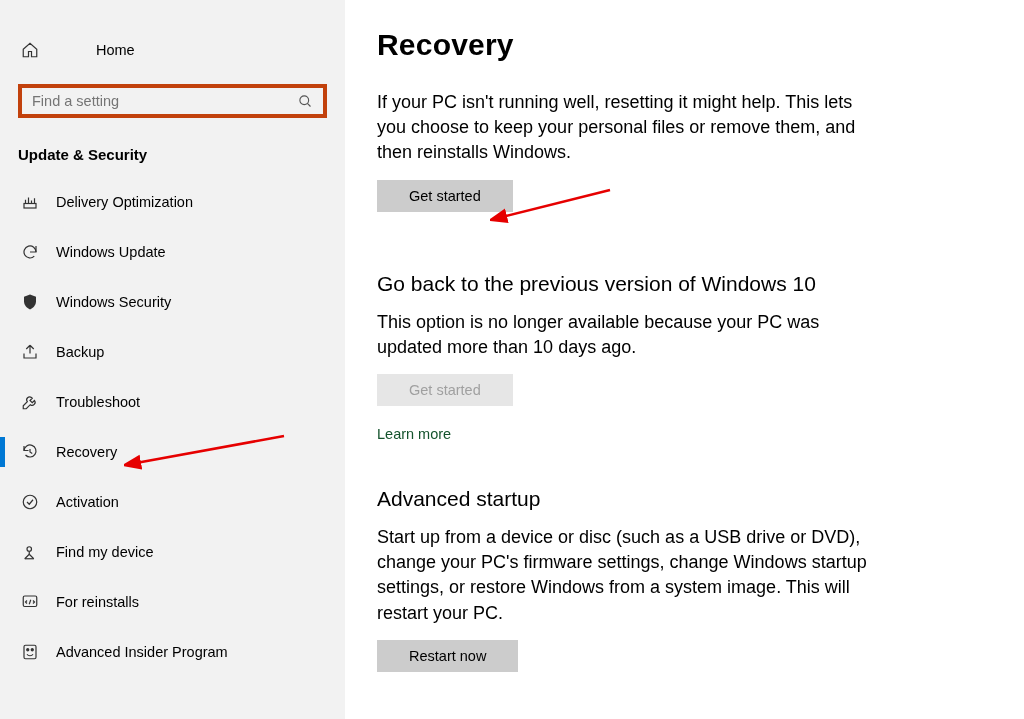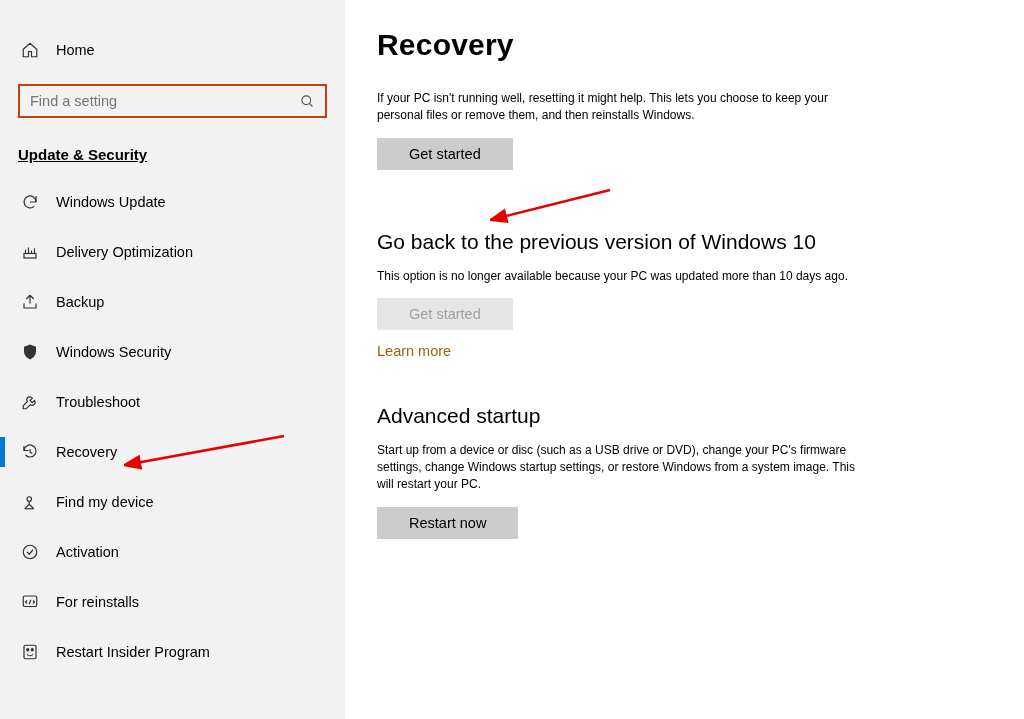--- a/index.html
+++ b/index.html
@@ -18,47 +18,47 @@
       background: #f2f2f2;
       padding-top: 30px;
       height: 100%;
     }
     .home-row {
       display: flex;
       align-items: center;
       padding: 10px 20px;
       cursor: pointer;
       height: 40px;
+      gap: 40px;
     }
     .home-row .icon-slot { width: 20px; display: flex; justify-content: center; }
     .home-row .label { margin-left: 16px; font-size: 14.5px; }
     .search-box {
       margin: 14px 18px 18px 18px;
-      border: 2px solid #c2410c;
+      border: 4px solid #c2410c;
       background: #ffffff00;
       height: 34px;
       display: flex;
       align-items: center;
       padding: 0 10px;
       background: #f2f2f2;
     }
     .search-box input {
       border: none;
       background: transparent;
       flex: 1;
       font-size: 14.5px;
       color: #666;
       outline: none;
     }
     .search-box .search-icon { color: #444; font-size: 14px; }
     .section-title {
       font-weight: 600;
       font-size: 15px;
       padding: 10px 20px 14px 18px;
-      text-decoration: underline;
     }
     .nav-item {
       display: flex;
       align-items: center;
       height: 50px;
       padding: 0 20px;
       cursor: pointer;
       position: relative;
     }
     .nav-item .icon-slot { width: 20px; display: flex; justify-content: center; }
@@ -80,46 +80,46 @@
       font-weight: 600;
       margin-bottom: 28px;
       letter-spacing: 0.2px;
     }
     .section h2 {
       font-size: 21px;
       font-weight: 400;
       margin-bottom: 14px;
     }
     .section p {
-      font-size: 12px;
+      font-size: 18px;
       line-height: 1.4;
       max-width: 490px;
       margin-bottom: 14px;
     }
     .btn {
       background: #cccccc;
       border: none;
       padding: 8px 32px;
       font-size: 14.5px;
       cursor: pointer;
       font-family: inherit;
     }
     .btn.disabled {
       background: #e6e6e6;
       color: #a0a0a0;
       cursor: default;
     }
     .section { margin-bottom: 60px; }
     .section:nth-of-type(2) { margin-bottom: 44px; }
     .link {
-      color: #a16207;
+      color: #14532d;
       font-size: 14.5px;
       cursor: pointer;
       display: inline-block;
-      margin-top: 13px;
+      margin-top: 20px;
     }
     svg { display: block; }
     .arrow {
       position: absolute;
       pointer-events: none;
     }
   </style>
 </head>
 <body>
 
@@ -141,118 +141,118 @@
           <line x1="20" y1="20" x2="15" y2="15"></line>
         </svg>
     </span>
   </div>
 
   <div class="section-title">Update &amp; Security</div>
 
   <div class="nav-item">
     <span class="icon-slot">
       <svg width="18" height="18" viewBox="0 0 24 24" fill="none" stroke="#333" stroke-width="1.6">
+          <rect x="4" y="14" width="16" height="6"></rect>
+          <path d="M6 14 V9 M10 14 V6 M14 14 V10 M18 14 V7"></path>
+        </svg>
+    </span>
+    <span class="label">Delivery Optimization</span>
+  </div>
+
+  <div class="nav-item">
+    <span class="icon-slot">
+      <svg width="18" height="18" viewBox="0 0 24 24" fill="none" stroke="#333" stroke-width="1.6">
           <path d="M20 12a8 8 0 1 0-2.3 5.6"></path>
           <polyline points="20 4 20 12 12 12" fill="none"></polyline>
         </svg>
     </span>
     <span class="label">Windows Update</span>
   </div>
 
   <div class="nav-item">
     <span class="icon-slot">
-      <svg width="18" height="18" viewBox="0 0 24 24" fill="none" stroke="#333" stroke-width="1.6">
-          <rect x="4" y="14" width="16" height="6"></rect>
-          <path d="M6 14 V9 M10 14 V6 M14 14 V10 M18 14 V7"></path>
-        </svg>
-    </span>
-    <span class="label">Delivery Optimization</span>
+      <svg width="18" height="18" viewBox="0 0 24 24" fill="#333">
+          <path d="M12 2 L20 5 V11 C20 16 16.5 20 12 22 C7.5 20 4 16 4 11 V5 Z"></path>
+        </svg>
+    </span>
+    <span class="label">Windows Security</span>
   </div>
 
   <div class="nav-item">
     <span class="icon-slot">
       <svg width="18" height="18" viewBox="0 0 24 24" fill="none" stroke="#333" stroke-width="1.6">
           <path d="M12 3 V14 M12 3 L7 8 M12 3 L17 8"></path>
           <path d="M4 14 V20 H20 V14"></path>
         </svg>
     </span>
     <span class="label">Backup</span>
-  </div>
-
-  <div class="nav-item">
-    <span class="icon-slot">
-      <svg width="18" height="18" viewBox="0 0 24 24" fill="#333">
-          <path d="M12 2 L20 5 V11 C20 16 16.5 20 12 22 C7.5 20 4 16 4 11 V5 Z"></path>
-        </svg>
-    </span>
-    <span class="label">Windows Security</span>
   </div>
 
   <div class="nav-item">
     <span class="icon-slot">
       <svg width="18" height="18" viewBox="0 0 24 24" fill="none" stroke="#333" stroke-width="1.6">
           <path d="M14 6a4 4 0 0 0-5.6 5.6L3 17v4h4l5.4-5.4A4 4 0 0 0 18 10l-3 3-3-3 3-3z"></path>
         </svg>
     </span>
     <span class="label">Troubleshoot</span>
   </div>
 
   <div class="nav-item selected">
     <span class="icon-slot">
       <svg width="18" height="18" viewBox="0 0 24 24" fill="none" stroke="#333" stroke-width="1.6">
           <path d="M4 4v6h6"></path>
           <path d="M4 10a8 8 0 1 1 2 6"></path>
           <path d="M12 8v4l3 2"></path>
         </svg>
     </span>
     <span class="label">Recovery</span>
+  </div>
+
+  <div class="nav-item">
+    <span class="icon-slot">
+      <svg width="18" height="18" viewBox="0 0 24 24" fill="none" stroke="#333" stroke-width="1.6">
+          <circle cx="12" cy="12" r="9"></circle>
+          <polyline points="8 12 11 15 16 9"></polyline>
+        </svg>
+    </span>
+    <span class="label">Activation</span>
   </div>
 
   <div class="nav-item">
     <span class="icon-slot">
       <svg width="18" height="18" viewBox="0 0 24 24" fill="none" stroke="#333" stroke-width="1.6">
           <circle cx="11" cy="8" r="3"></circle>
           <path d="M11 11v4"></path>
           <path d="M5 21h12"></path>
           <path d="M11 15l-6 6 M11 15l6 6"></path>
         </svg>
     </span>
     <span class="label">Find my device</span>
   </div>
 
   <div class="nav-item">
     <span class="icon-slot">
       <svg width="18" height="18" viewBox="0 0 24 24" fill="none" stroke="#333" stroke-width="1.6">
-          <circle cx="12" cy="12" r="9"></circle>
-          <polyline points="8 12 11 15 16 9"></polyline>
-        </svg>
-    </span>
-    <span class="label">Activation</span>
-  </div>
-
-  <div class="nav-item">
-    <span class="icon-slot">
-      <svg width="18" height="18" viewBox="0 0 24 24" fill="none" stroke="#333" stroke-width="1.6">
           <rect x="3" y="4" width="18" height="14" rx="2"></rect>
           <path d="M8 10l-2 2 2 2 M16 10l2 2-2 2 M13 9l-2 6"></path>
         </svg>
     </span>
     <span class="label">For reinstalls</span>
   </div>
 
   <div class="nav-item">
     <span class="icon-slot">
       <svg width="18" height="18" viewBox="0 0 24 24" fill="none" stroke="#333" stroke-width="1.6">
           <rect x="4" y="3" width="16" height="18" rx="2"></rect>
           <circle cx="9" cy="9" r="1.4" fill="#333"></circle>
           <circle cx="15" cy="9" r="1.4" fill="#333"></circle>
           <path d="M8 15c1 1.5 2.5 2 4 2s3-.5 4-2"></path>
         </svg>
     </span>
-    <span class="label">Restart Insider Program</span>
+    <span class="label">Advanced Insider Program</span>
   </div>
 </div>
 
 <div class="content">
   <h1 class="page-title">Recovery</h1>
 
   <div class="section">
     <p>If your PC isn't running well, resetting it might help. This lets you choose to keep your personal files or remove them, and then reinstalls Windows.</p>
     <button class="btn">Get started</button>
   </div>

